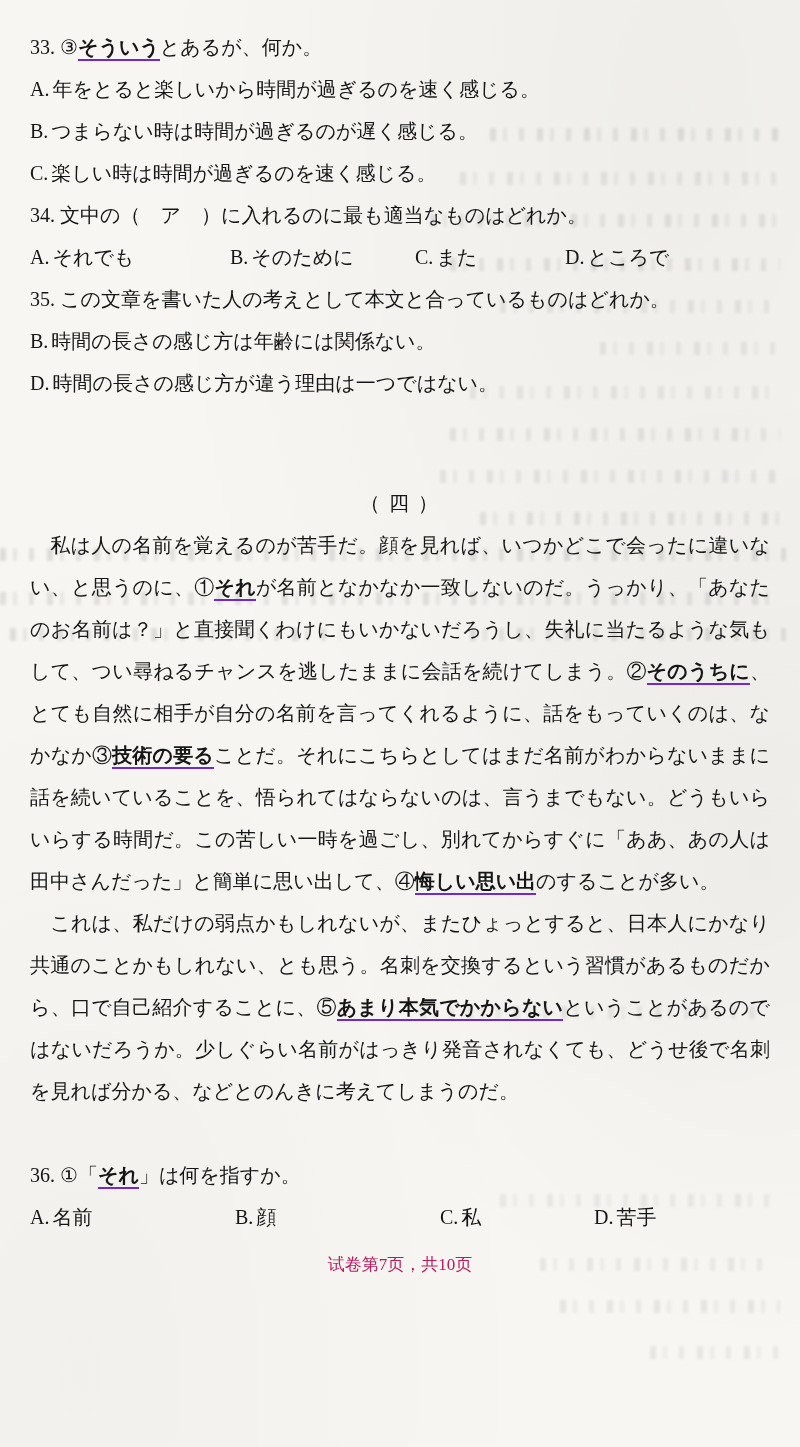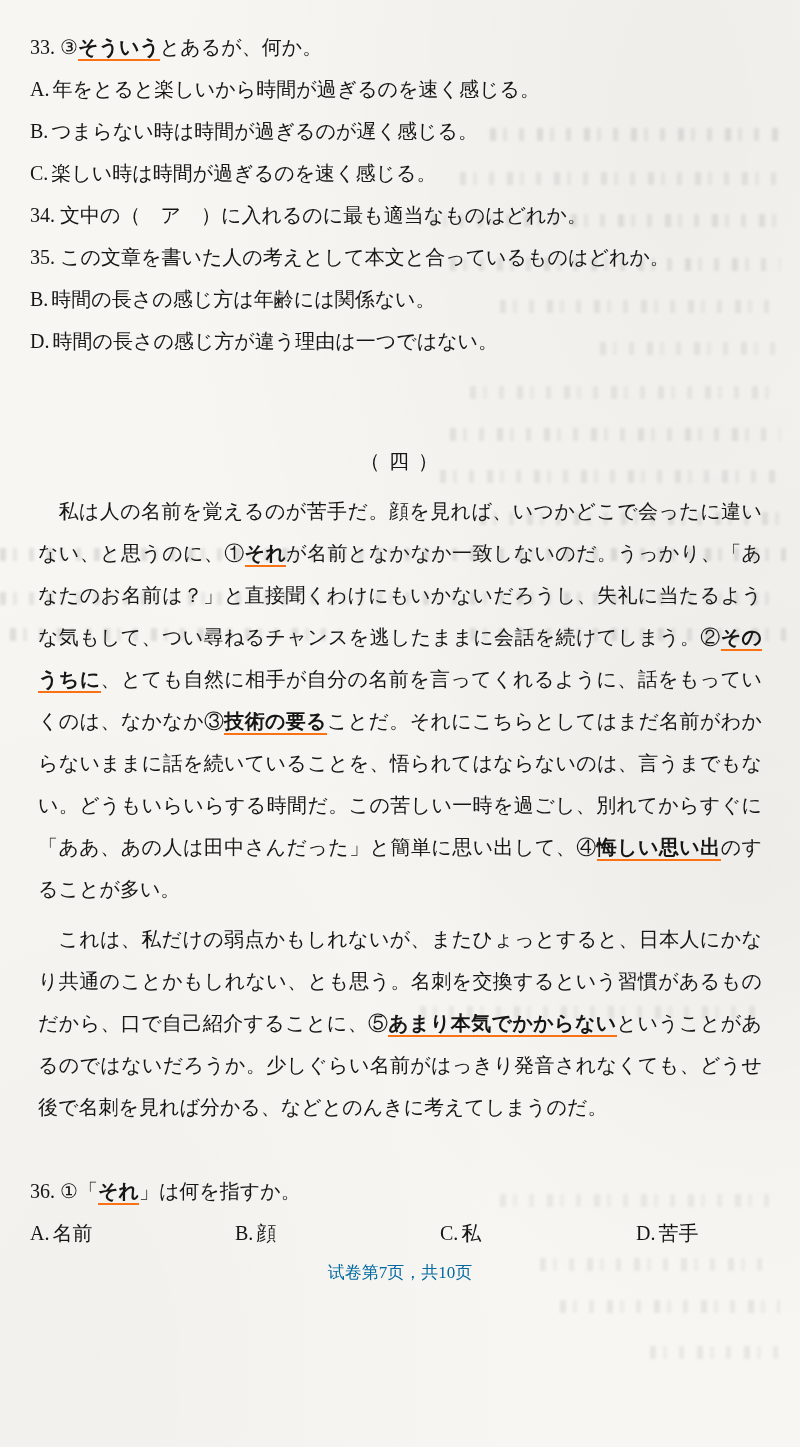--- a/index.html
+++ b/index.html
@@ -31,56 +31,56 @@
     height: 42px;
     line-height: 42px;
     white-space: nowrap;
   }
   .opt-label {
     font-family: "Liberation Serif", serif;
     margin-right: 3px;
   }
   .u {
     font-weight: bold;
-    border-bottom: 2px solid #f97316;
+    border-bottom: 2px solid #6d28d9;
     padding-bottom: 1px;
   }
   .row {
     position: relative;
     height: 42px;
     line-height: 42px;
   }
   .row .opt { position: absolute; top: 0; white-space: nowrap; }
   .q34-row .o1 { left: 0; }
   .q34-row .o2 { left: 200px; }
   .q34-row .o3 { left: 385px; }
   .q34-row .o4 { left: 535px; }
   .q36-row .o1 { left: 0; }
   .q36-row .o2 { left: 205px; }
   .q36-row .o3 { left: 393px; margin-left: 17px; }
-  .q36-row .o4 { left: 606px; }
+  .q36-row .o4 { left: 564px; }
   .bleed-gap { height: 78px; position: relative; }
   .section-heading {
     height: 42px;
     line-height: 42px;
     text-align: center;
     letter-spacing: 2px;
   }
   .passage p {
-    margin: 8px;
+    margin: 0;
     text-align: justify;
     text-justify: inter-ideograph;
   }
   .q36-block { margin-top: 42px; }
   .footer {
-    margin-top: 4px;
+    margin-top: 12px;
     text-align: center;
     font-size: 17px;
     line-height: 30px;
-    color: #0369a1;
+    color: #be185d;
   }
   
   .smudge {
     position: absolute;
     height: 13px;
     background: repeating-linear-gradient(90deg,
       rgba(70,70,72,0.30) 0 6px, transparent 6px 13px,
       rgba(70,70,72,0.20) 13px 17px, transparent 17px 29px,
       rgba(70,70,72,0.26) 29px 34px, transparent 34px 47px);
     filter: blur(1.6px);
@@ -95,20 +95,26 @@
 
   <div>
     <div class="line"><span>33. ③</span><span class="u">そういう</span><span>とあるが、何か。</span></div>
     <div class="line"><span class="opt-label">A.</span><span>年をとると楽しいから時間が過ぎるのを速く感じる。</span></div>
     <div class="line"><span class="opt-label">B.</span><span>つまらない時は時間が過ぎるのが遅く感じる。</span></div>
     <div class="line"><span class="opt-label">C.</span><span>楽しい時は時間が過ぎるのを速く感じる。</span></div>
   </div>
 
   <div>
     <div class="line"><span>34. 文中の（　ア　）に入れるのに最も適当なものはどれか。</span></div>
+    <div class="row q34-row">
+      <span class="opt o1"><span class="opt-label">A.</span><span>それでも</span></span>
+      <span class="opt o2"><span class="opt-label">B.</span><span>そのために</span></span>
+      <span class="opt o3"><span class="opt-label">C.</span><span>また</span></span>
+      <span class="opt o4"><span class="opt-label">D.</span><span>ところで</span></span>
+    </div>
   </div>
 
   <div>
     <div class="line"><span>35. この文章を書いた人の考えとして本文と合っているものはどれか。</span></div>
     <div class="line"><span class="opt-label">B.</span><span>時間の長さの感じ方は年齢には関係ない。</span></div>
     <div class="line"><span class="opt-label">D.</span><span>時間の長さの感じ方が違う理由は一つではない。</span></div>
   </div>
 
   <div class="bleed-gap"></div>
 

